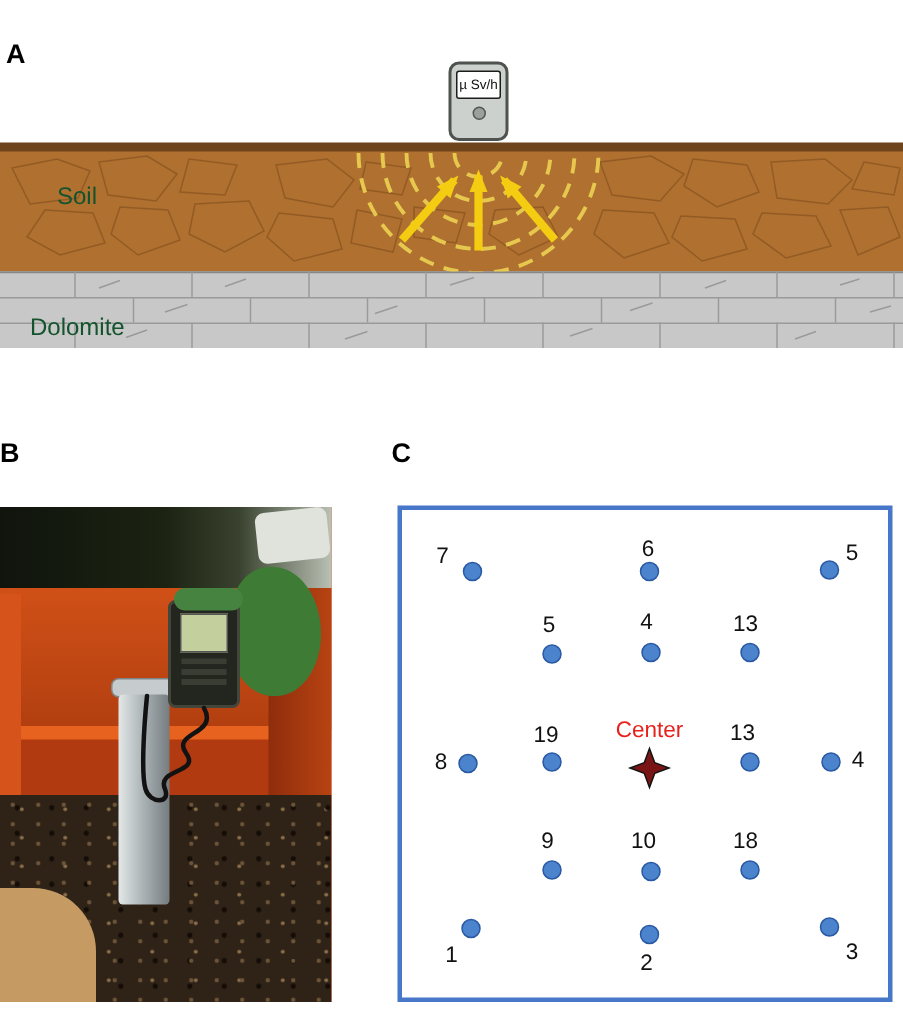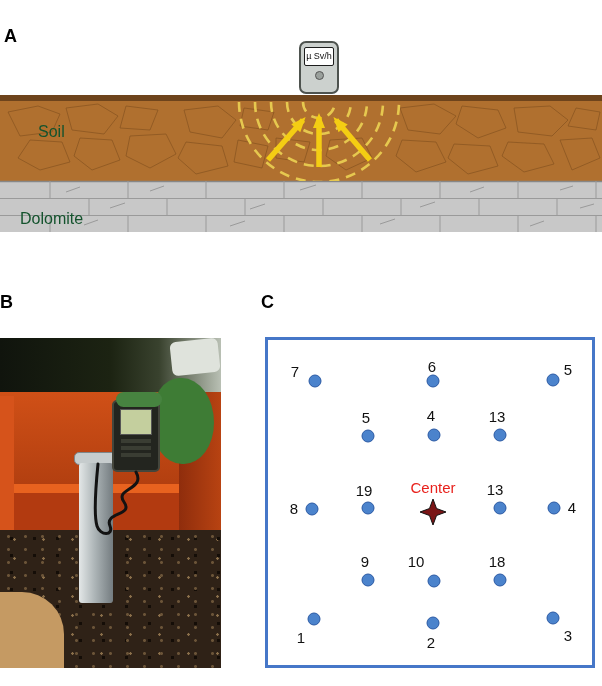--- a/index.html
+++ b/index.html
@@ -208,21 +208,21 @@
       <div class="dot-label" style="left: 26px; top: 168px;">8</div>
       <div class="dot" style="left: 100px; top: 168px;"></div>
       <div class="dot-label" style="left: 96px; top: 150px;">19</div>
       <div class="dot" style="left: 232px; top: 168px;"></div>
       <div class="dot-label" style="left: 227px; top: 149px;">13</div>
       <div class="dot" style="left: 286px; top: 168px;"></div>
       <div class="dot-label" style="left: 304px; top: 167px;">4</div>
       <div class="dot" style="left: 100px; top: 240px;"></div>
       <div class="dot-label" style="left: 97px; top: 221px;">9</div>
       <div class="dot" style="left: 166px; top: 241px;"></div>
-      <div class="dot-label" style="left: 148px; top: 221px;">10</div>
+      <div class="dot-label" style="left: 161px; top: 221px;">10</div>
       <div class="dot" style="left: 232px; top: 240px;"></div>
       <div class="dot-label" style="left: 229px; top: 221px;">18</div>
       <div class="dot" style="left: 46px; top: 279px;"></div>
       <div class="dot-label" style="left: 33px; top: 297px;">1</div>
       <div class="dot" style="left: 165px; top: 283px;"></div>
       <div class="dot-label" style="left: 163px; top: 302px;">2</div>
       <div class="dot" style="left: 285px; top: 278px;"></div>
       <div class="dot-label" style="left: 300px; top: 295px;">3</div>
     </div>
 

